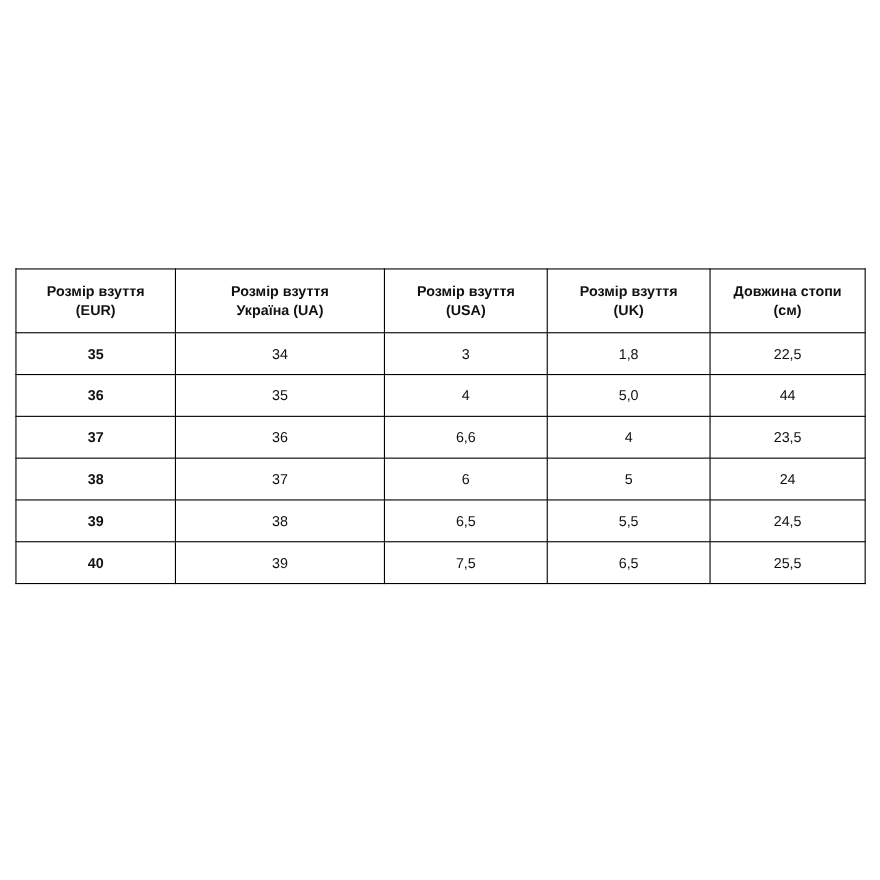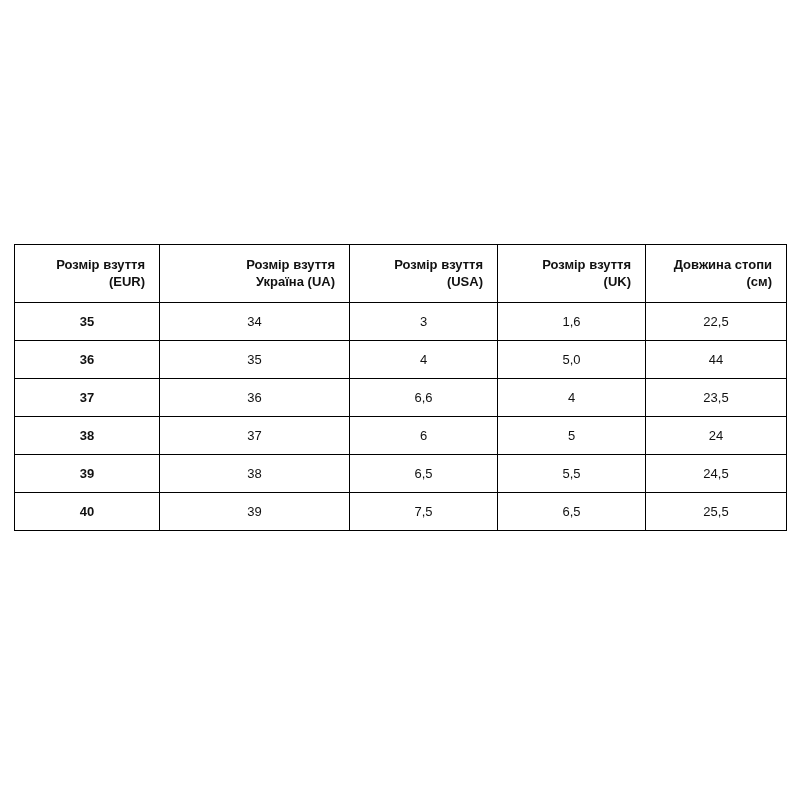--- a/index.html
+++ b/index.html
@@ -30,22 +30,21 @@
     border: 1px solid #000000;
     text-align: center;
     vertical-align: middle;
     font-size: 13px;
     color: #111111;
   }
   table.size-table thead th {
     height: 53px;
     font-weight: bold;
     line-height: 1.25;
-    padding: 2px 14px;
-    text-align: right;
+    padding: 2px 4px;
   }
   table.size-table tbody td {
     height: 35px;
     font-weight: normal;
     padding: 1px 20px;
   }
   table.size-table tbody td.col-eur {
     font-weight: bold;
   }
   col.c0 { width: 145px; }
@@ -89,21 +88,21 @@
           <span class="hdr-line">Довжина стопи</span>
           <span class="hdr-line">(см)</span>
         </th>
       </tr>
     </thead>
     <tbody>
       <tr>
         <td class="col-eur">35</td>
         <td>34</td>
         <td>3</td>
-        <td>1,6</td>
+        <td>1,8</td>
         <td>22,5</td>
       </tr>
       <tr>
         <td class="col-eur">36</td>
         <td>35</td>
         <td>4</td>
         <td>5,0</td>
         <td>44</td>
       </tr>
       <tr>

